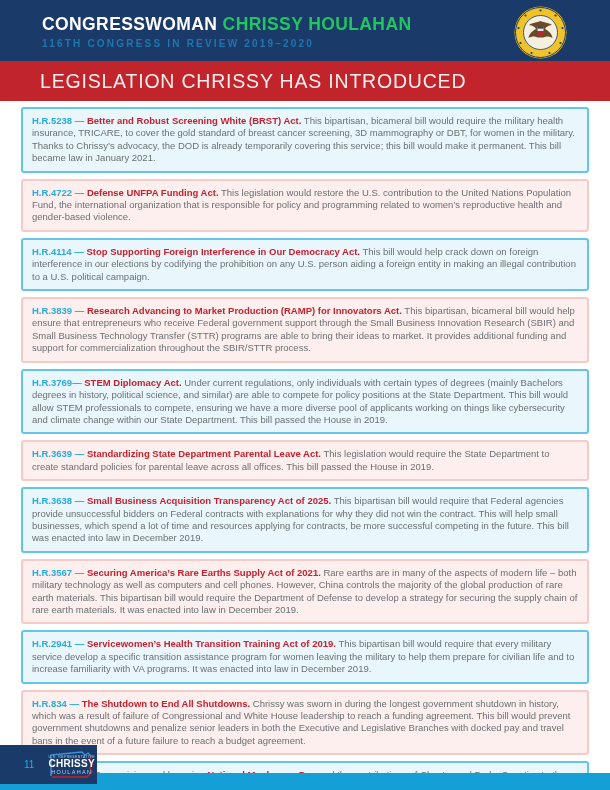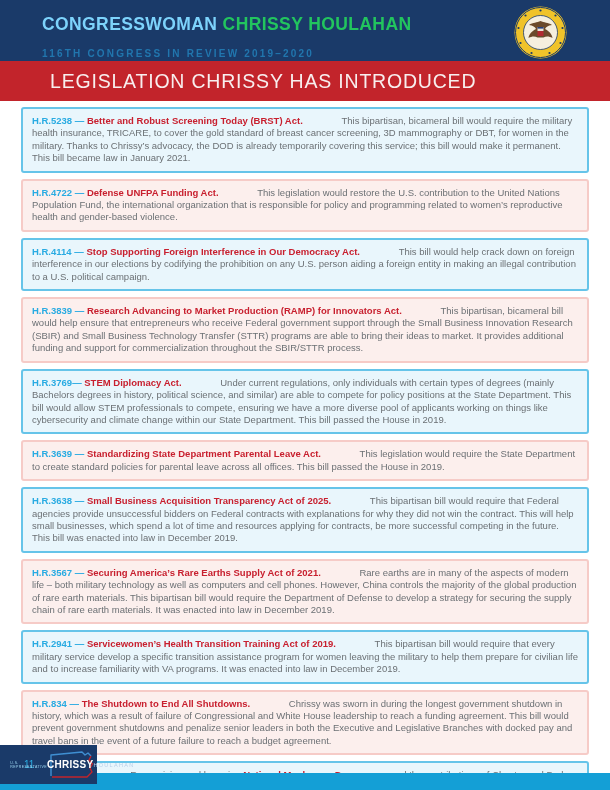--- a/index.html
+++ b/index.html
@@ -7,63 +7,63 @@
   body {
     width:610px; height:790px; position:relative; background:#ffffff;
     font-family:"Liberation Sans", sans-serif; overflow:hidden;
   }
   
   .top-band {
     background:#1a3a69; height:61px; position:relative;
     padding:14px 0 0 42px;
   }
   .top-title { font-size:17.5px; font-weight:bold; letter-spacing:0.4px; line-height:20px; }
-  .top-title .label { color:#7dd3fc; }
+  .top-title .label { color:#ffffff; }
   .top-title .name  { color:#22c55e; }
   .top-subtitle {
-    font-size:10px; color:#2176ae; letter-spacing:2.2px; margin-top:14px; font-weight:bold;
+    font-size:10px; color:#2176ae; letter-spacing:2.2px; margin-top:4px; font-weight:bold;
   }
   .seal {
     position:absolute; right:43px; top:6px; width:53px; height:53px;
   }
   
   .section-band {
     background:#c2242b; height:40px; display:flex; align-items:center;
-    padding-left:50px;
+    padding-left:40px;
   }
   .section-band h1 {
     color:#f8eeee; font-size:19.5px; font-weight:normal; letter-spacing:0.8px;
   }
   
   .cards {
     padding:6px 21px 0 21px; display:flex; flex-direction:column; gap:6px;
   }
   .card {
     border:2px solid; border-radius:3px; padding:6px 9px;
     font-size:9.5px; line-height:12.4px; color:#6b7074;
   }
   .card.blue { background:#e9f6fc; border-color:#66c4e9; }
   .card.pink { background:#fcefed; border-color:#f6cbc7; }
   .card .num   { color:#29abe2; font-weight:bold;margin-top:24px; }
   .card .title { color:#c8202f; font-weight:bold; }
-  .card .pre, .card .body { color:#6b7074;margin-left:36px; }
+  .card .pre, .card .body { color:#6b7074; }
   
   .bottom-bar {
     position:absolute; left:0; bottom:0; width:610px; height:17px; background:#149fd6;
   }
   .footer-block {
     position:absolute; left:0; top:745px; width:97px; height:39px;
     background:#1a3a69; z-index:2; display:flex; align-items:center;
   }
   .page-num {
     color:#29abe2; font-weight:normal; font-size:10px; margin-left:24px;
   }
   .logo {
     position:relative; margin-left:12px; width:52px; height:33px;
-    display:flex; flex-direction:row; align-items:center; justify-content:center;
+    display:flex; flex-direction:column; align-items:center; justify-content:center;
   }
   .logo svg.pa-outline { position:absolute; inset:0; width:52px; height:33px; }
   .logo .eyebrow {
     font-size:3.5px; color:#9fd8f2; letter-spacing:0.4px; line-height:4px; z-index:1;
   }
   .logo .first {
     font-size:10px; font-weight:bold; color:#ffffff; line-height:10px; z-index:1; letter-spacing:0.3px;
   }
   .logo .last {
     font-size:5.5px; color:#b9cfe8; letter-spacing:1.3px; line-height:6px; z-index:1;
@@ -106,21 +106,21 @@
 </header>
 
 <div class="section-band">
   <h1>LEGISLATION CHRISSY HAS INTRODUCED</h1>
 </div>
 
 <main class="cards">
   <div class="card blue">
     <span class="num">H.R.5238 —</span> 
     
-    <span class="title">Better and Robust Screening Today (BRST) Act.</span> 
+    <span class="title">Better and Robust Screening White (BRST) Act.</span> 
     <span class="body">This bipartisan, bicameral bill would require the military health insurance, TRICARE, to cover the gold standard of breast cancer screening, 3D mammography or DBT, for women in the military. Thanks to Chrissy’s advocacy, the DOD is already temporarily covering this service; this bill would make it permanent. This bill became law in January 2021.</span>
   </div>
 
   <div class="card pink">
     <span class="num">H.R.4722 —</span> 
     
     <span class="title">Defense UNFPA Funding Act.</span> 
     <span class="body">This legislation would restore the U.S. contribution to the United Nations Population Fund, the international organization that is responsible for policy and programming related to women’s reproductive health and gender-based violence.</span>
   </div>
 

